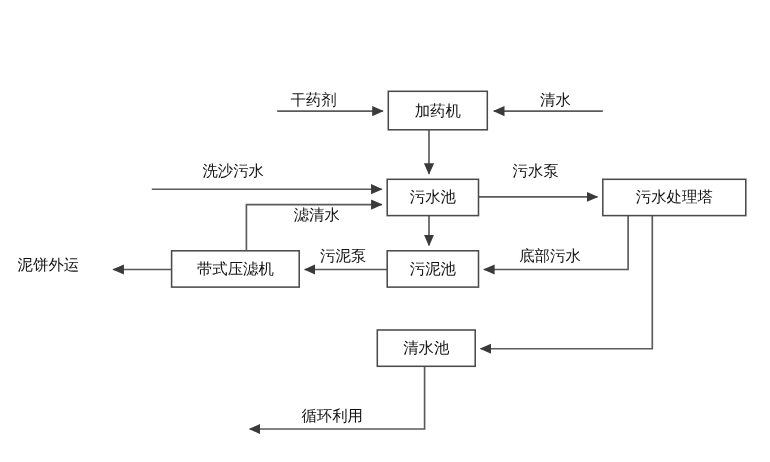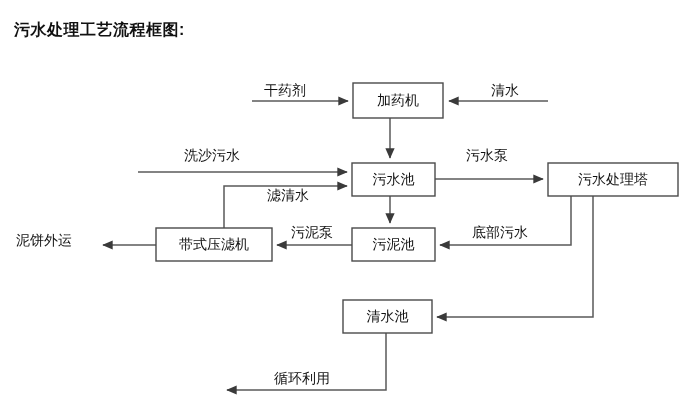--- a/index.html
+++ b/index.html
@@ -28,21 +28,20 @@
   .termlabel{
     font-family:"Liberation Sans","DejaVu Sans",sans-serif;
     font-size:14px;fill:#111111;
   }
 </style>
 </head>
 <body>
 
 <div id="stage">
 
-  <div id="title">污水处理工艺流程框图:</div>
 
   <svg id="flow" viewBox="0 0 700 420">
     <defs>
       <marker id="arr" viewBox="0 0 10 10" refX="9.2" refY="5" markerWidth="7" markerHeight="7" orient="auto-start-reverse">
         <path d="M0,0.6 L10,5 L0,9.4 z" fill="#3a3a3a"></path>
       </marker>
     </defs>
 
     <path class="edgeline" d="M252,101 L348,101" marker-end="url(#arr)"></path>
 

